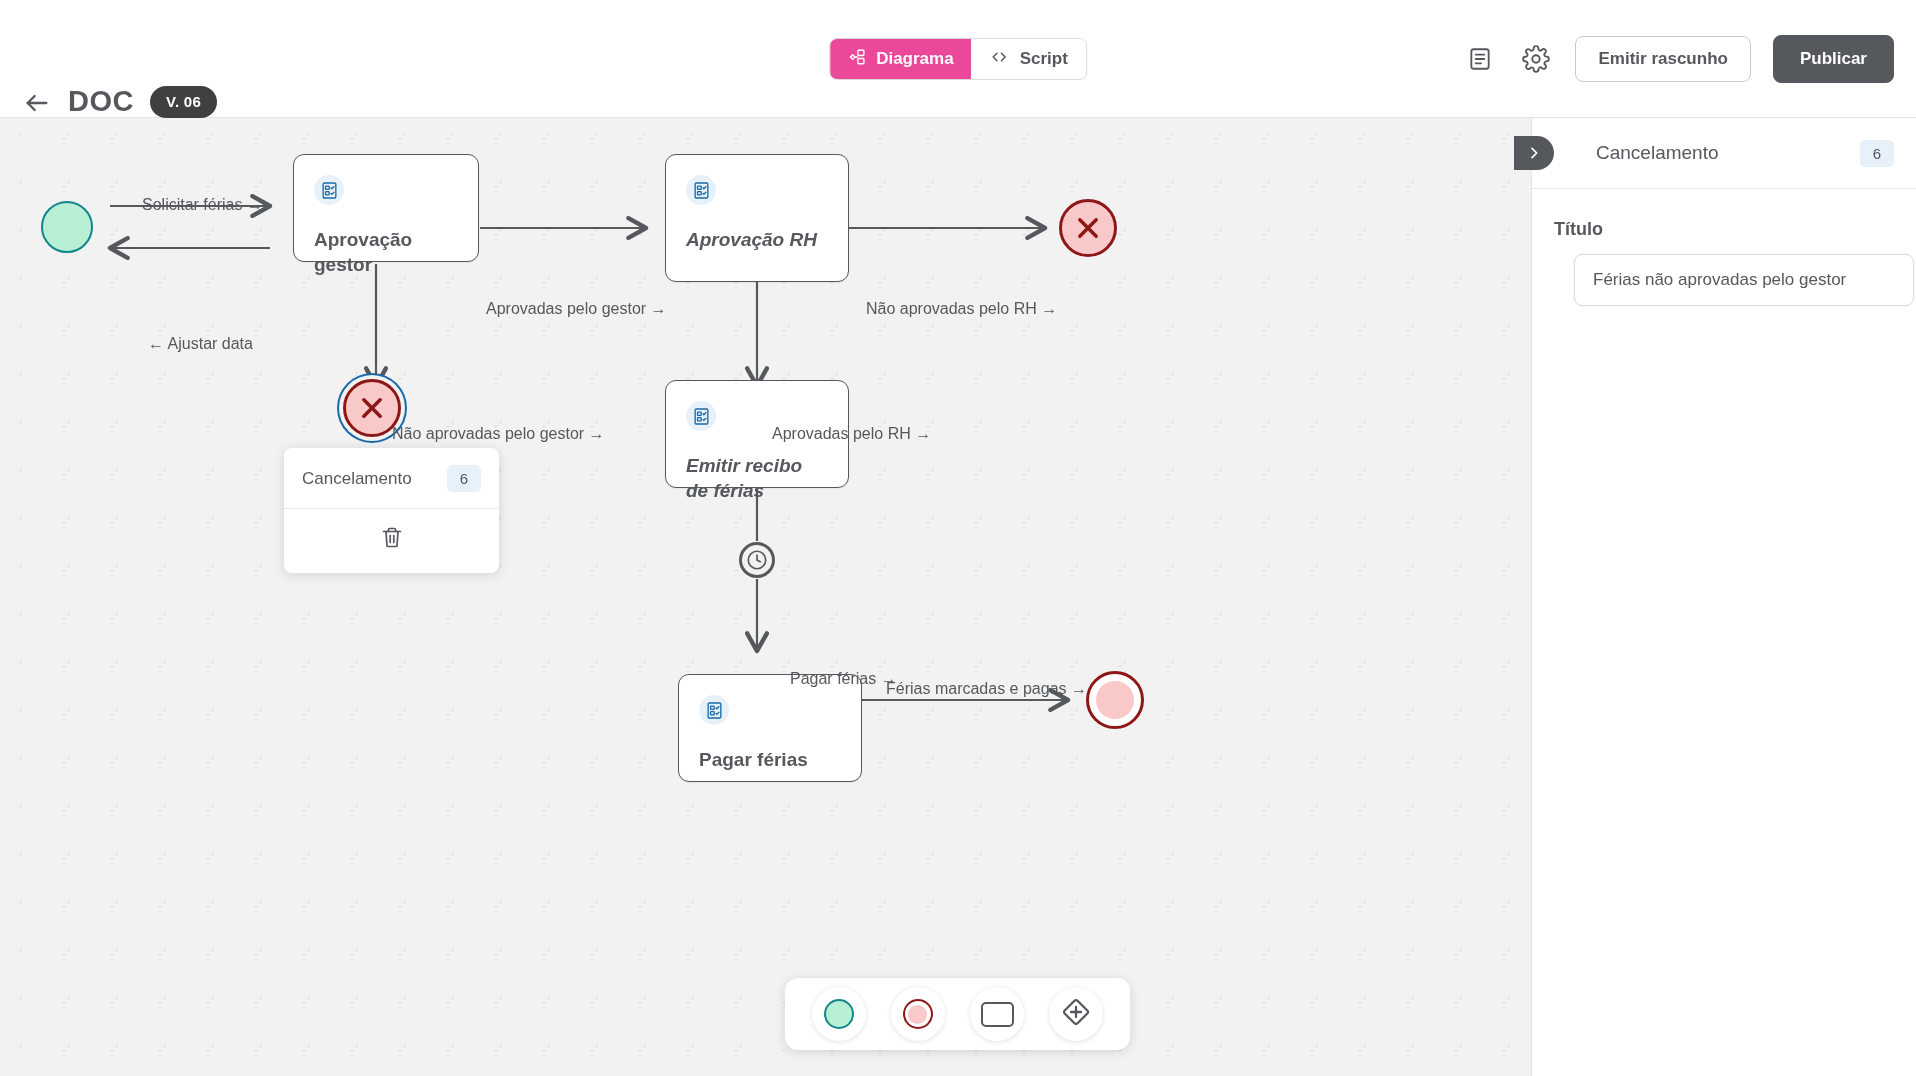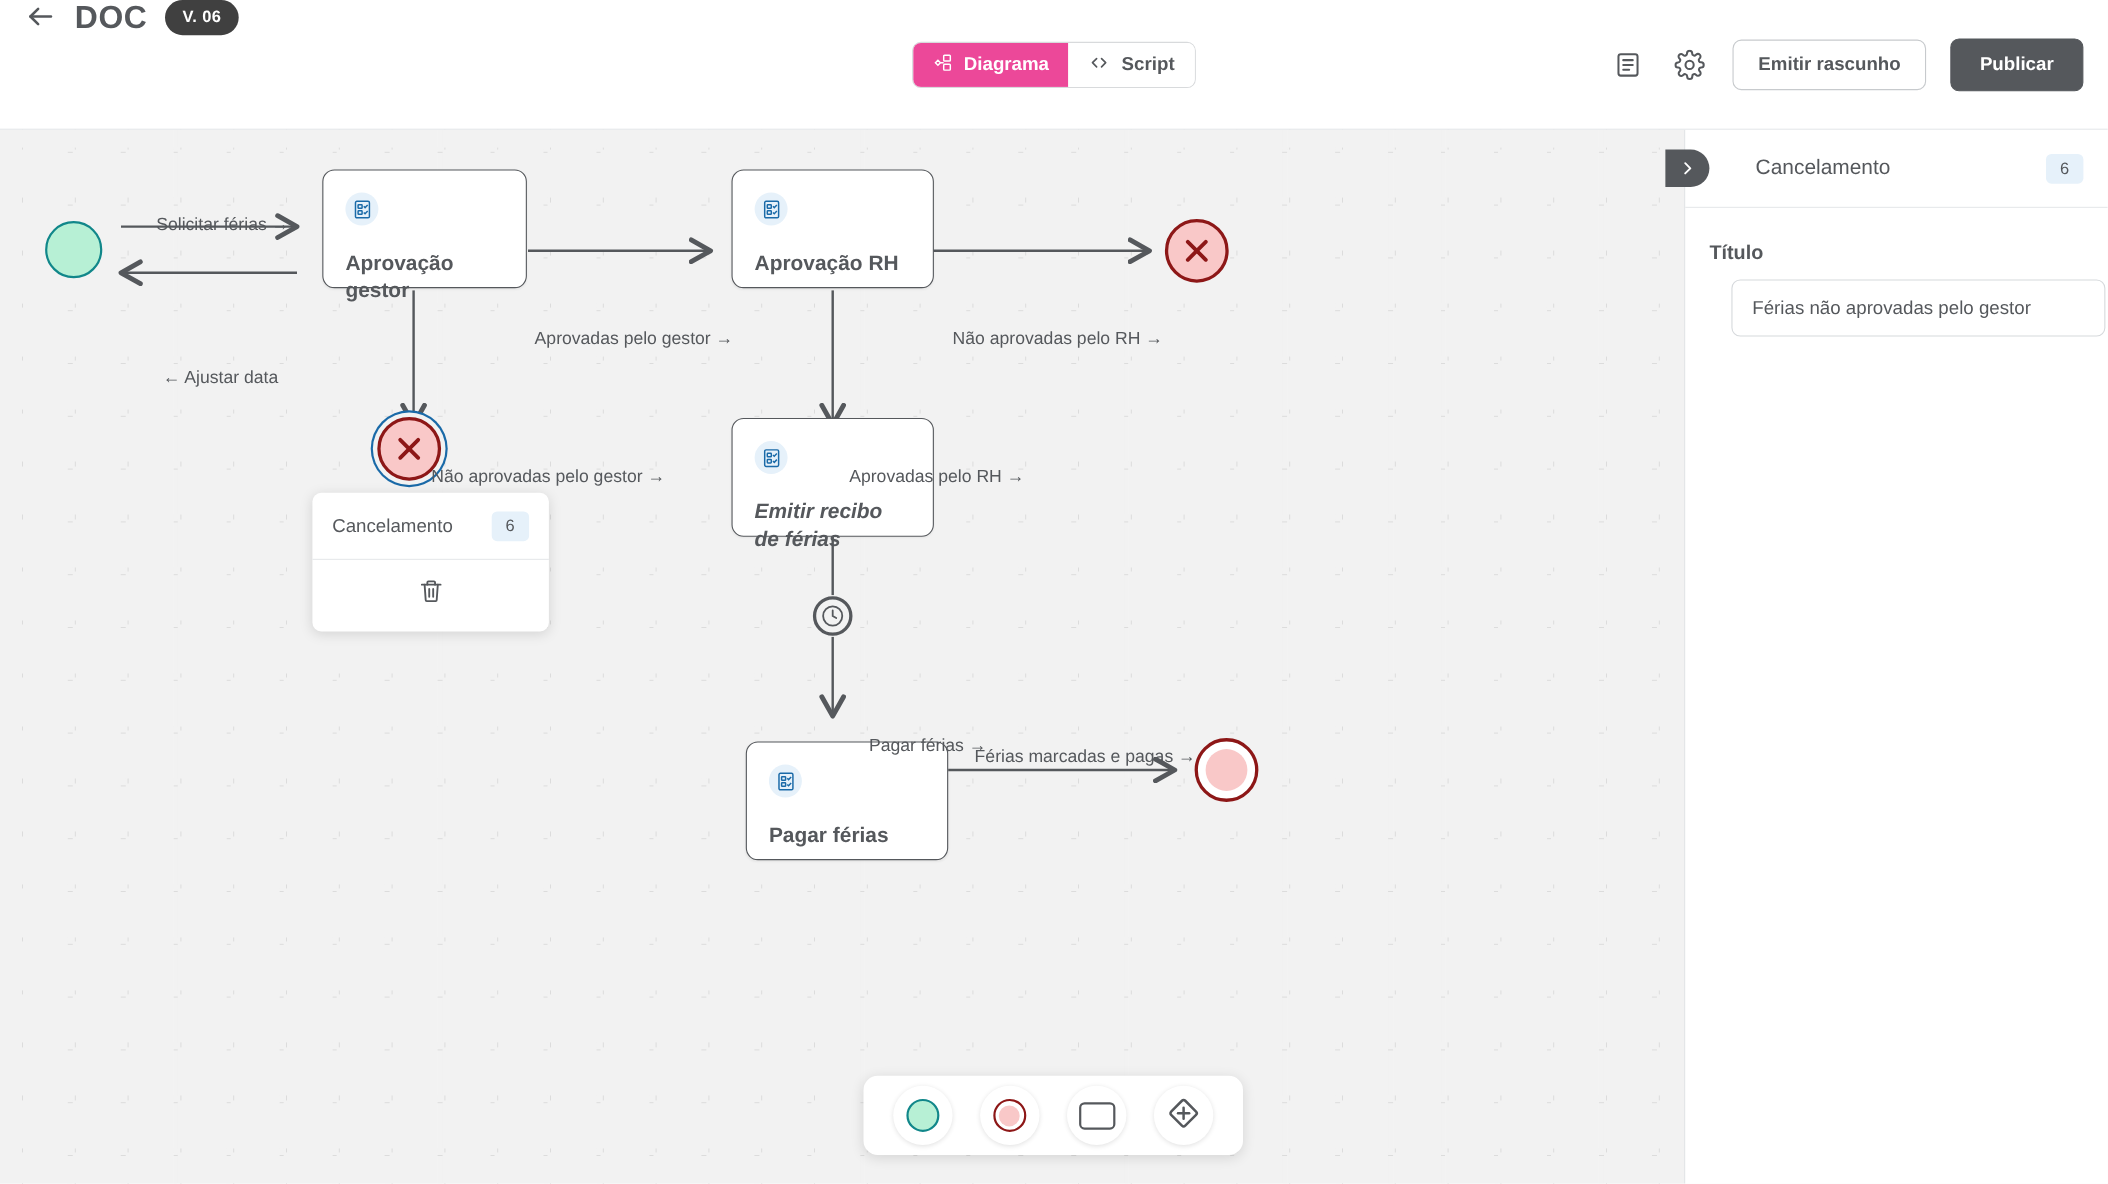--- a/index.html
+++ b/index.html
@@ -14,21 +14,21 @@
   
   .topbar {
     position: absolute; top: 0; left: 0;
     width: 1916px; height: 118px;
     background: #ffffff;
     border-bottom: 1px solid #e2e4e6;
     display: flex; align-items: center;
   }
   .tb-left {
     position: absolute; left: 22px; top: 0; height: 118px;
-    display: flex; align-items: flex-start; gap: 16px;
+    display: flex; align-items: flex-end; gap: 16px;
   }
   .back-arrow {
     width: 30px; height: 30px;
     display: flex; align-items: center; justify-content: center;
     cursor: pointer;
   }
   .doc-title {
     font-size: 29px; font-weight: bold; color: #55585c;
     letter-spacing: 0.5px;
   }
@@ -366,21 +366,21 @@
           <rect x="4" y="2.5" width="16" height="19" rx="1.6"></rect>
           <rect x="7" y="6.5" width="4.6" height="4" rx="0.7"></rect>
           <path d="M13.5 8.3 L15 9.8 L18 6.7"></path>
           <rect x="7" y="13.5" width="4.6" height="4" rx="0.7"></rect>
           <path d="M13.5 15.3 L15 16.8 L18 13.7"></path>
         </svg>
       </div>
       <div class="node-label">Aprovação gestor</div>
     </div>
 
-    <div class="node-task" style="left:665px; top:36px; width:184px; height:108px;">
+    <div class="node-task" style="left:665px; top:36px; width:184px; height:128px;font-style:italic;">
       <div class="node-icon-wrap">
         <svg width="19" height="19" viewBox="0 0 24 24" fill="none" stroke="#1a6aa8" stroke-width="1.7">
           <rect x="4" y="2.5" width="16" height="19" rx="1.6"></rect>
           <rect x="7" y="6.5" width="4.6" height="4" rx="0.7"></rect>
           <path d="M13.5 8.3 L15 9.8 L18 6.7"></path>
           <rect x="7" y="13.5" width="4.6" height="4" rx="0.7"></rect>
           <path d="M13.5 15.3 L15 16.8 L18 13.7"></path>
         </svg>
       </div>
       <div class="node-label">Aprovação RH</div>

